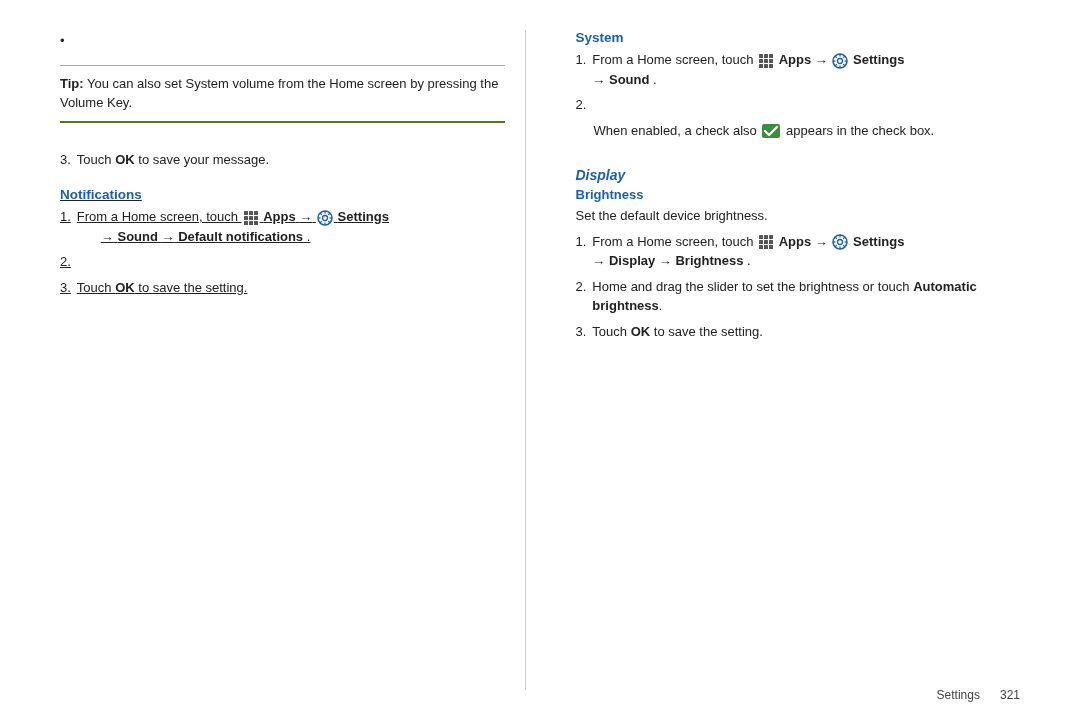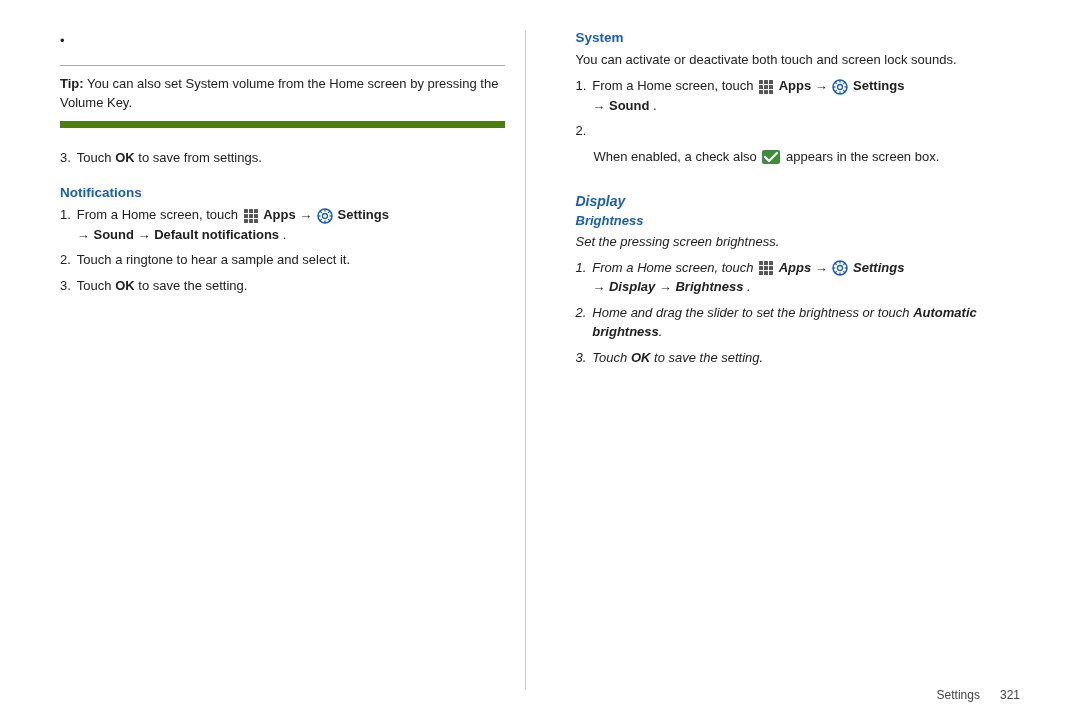--- a/index.html
+++ b/index.html
@@ -41,23 +41,23 @@
       gap: 6px;
       margin-bottom: 4px;
       line-height: 1.5;
     }
     .bullet-dot {
       flex-shrink: 0;
       margin-top: 1px;
     }
     .tip-block {
       border-top: 1px solid #aaa;
-      border-bottom: 7px solid #4d7c0f;
+      border-bottom: 2px solid #4d7c0f;
       padding: 8px 0;
-      margin-bottom: 20px;
+      margin-bottom: 27px;
       line-height: 1.5;
     }
     .section-heading-blue {
       color: #1a5fb4;
       font-weight: bold;
       font-size: 13.5px;
       margin-bottom: 5px;
     }
     .section-heading-blue-italic {
       color: #1a5fb4;
@@ -115,30 +115,30 @@
       position: absolute;
       bottom: 18px;
       right: 60px;
       font-size: 12px;
       color: #444;
       display: flex;
       gap: 20px;
     }
     .notifications-section {
       margin-bottom: 14px;
+      text-decoration: underline;
     }
     .system-right {
       margin-bottom: 14px;
     }
     .display-section {
       margin-top: 6px;
     }
     .brightness-section {
       margin-top: 4px;
-      font-style: italic;
     }
     .indent {
       padding-left: 18px;
     }
   </style>
 </head>
 <body>
 
 <div class="page">
 
@@ -150,21 +150,21 @@
       </div>
     </div>
 
     <div class="tip-block">
       <span class="bold">Tip:</span><span> You can also set System volume from the Home screen by pressing the Volume Key.</span>
     </div>
 
     <div class="step3-block">
       <div class="numbered-item">
         <span class="num">3.</span>
-        <span>Touch <span class="bold">OK</span><span> to save from settings.</span></span>
+        <span>Touch <span class="bold">OK</span><span> to save your message.</span></span>
       </div>
     </div>
 
     <div class="notifications-section">
       <div class="section-heading-blue">Notifications</div>
 
       <div class="numbered-item">
         <span class="num">1.</span>
         <span>
           <span>From a Home screen, touch</span>
@@ -190,50 +190,48 @@
             <line x1="8" y1="12.5" x2="8" y2="15" stroke="#1a5fb4" stroke-width="1.3"></line>
             <line x1="1" y1="8" x2="3.5" y2="8" stroke="#1a5fb4" stroke-width="1.3"></line>
             <line x1="12.5" y1="8" x2="15" y2="8" stroke="#1a5fb4" stroke-width="1.3"></line>
             <line x1="2.9" y1="2.9" x2="4.7" y2="4.7" stroke="#1a5fb4" stroke-width="1.3"></line>
             <line x1="11.3" y1="11.3" x2="13.1" y2="13.1" stroke="#1a5fb4" stroke-width="1.3"></line>
             <line x1="13.1" y1="2.9" x2="11.3" y2="4.7" stroke="#1a5fb4" stroke-width="1.3"></line>
             <line x1="4.7" y1="11.3" x2="2.9" y2="13.1" stroke="#1a5fb4" stroke-width="1.3"></line>
           </svg>
           <span class="bold">Settings</span>
           <br>
-          <span style="padding-left:0;">
+          <span style="padding-left:0;margin-left:24px;">
             <span>→</span>
             <span class="bold">Sound</span>
             <span>→</span>
             <span class="bold">Default notifications</span>
             <span>.</span>
           </span>
         </span>
       </div>
 
       <div class="numbered-item">
         <span class="num">2.</span>
-        <span>Touch a ringtone to hear a sample and select it.</span>
       </div>
 
       <div class="numbered-item">
         <span class="num">3.</span>
         <span>
           <span>Touch </span><span class="bold">OK</span><span> to save the setting.</span>
         </span>
       </div>
     </div>
 
   </div>
 
   <div class="column right-col">
 
     <div class="system-right">
       <div class="section-heading-blue">System</div>
-      <div class="body-text">You can activate or deactivate both touch and screen lock sounds.</div>
 
       <div class="numbered-item">
         <span class="num">1.</span>
         <span>
           <span>From a Home screen, touch</span>
           <svg class="apps-icon" viewBox="0 0 16 16" xmlns="http://www.w3.org/2000/svg">
             <rect x="1" y="1" width="4" height="4" rx="0.5" fill="#555"></rect>
             <rect x="6" y="1" width="4" height="4" rx="0.5" fill="#555"></rect>
             <rect x="11" y="1" width="4" height="4" rx="0.5" fill="#555"></rect>
             <rect x="1" y="6" width="4" height="4" rx="0.5" fill="#555"></rect>
@@ -271,30 +269,30 @@
         <span class="num">2.</span>
       </div>
 
       <div class="body-text indent">
         <span>When enabled, a check also</span>
         
         <svg class="check-icon" viewBox="0 0 18 14" xmlns="http://www.w3.org/2000/svg">
           <rect x="0" y="0" width="18" height="14" rx="2" fill="#1a7a1a" opacity="0.85"></rect>
           <polyline points="3,7 7,11 15,3" fill="none" stroke="#fff" stroke-width="2.2" stroke-linecap="round" stroke-linejoin="round"></polyline>
         </svg>
-        <span> appears in the screen box.</span>
+        <span> appears in the check box.</span>
       </div>
     </div>
 
     <div class="display-section">
       <div class="section-heading-blue-italic">Display</div>
 
       <div class="brightness-section">
         <div class="section-heading-blue-sub">Brightness</div>
-        <div class="body-text">Set the pressing screen brightness.</div>
+        <div class="body-text">Set the default device brightness.</div>
 
         <div class="numbered-item">
           <span class="num">1.</span>
           <span>
             <span>From a Home screen, touch</span>
             <svg class="apps-icon" viewBox="0 0 16 16" xmlns="http://www.w3.org/2000/svg">
               <rect x="1" y="1" width="4" height="4" rx="0.5" fill="#555"></rect>
               <rect x="6" y="1" width="4" height="4" rx="0.5" fill="#555"></rect>
               <rect x="11" y="1" width="4" height="4" rx="0.5" fill="#555"></rect>
               <rect x="1" y="6" width="4" height="4" rx="0.5" fill="#555"></rect>

